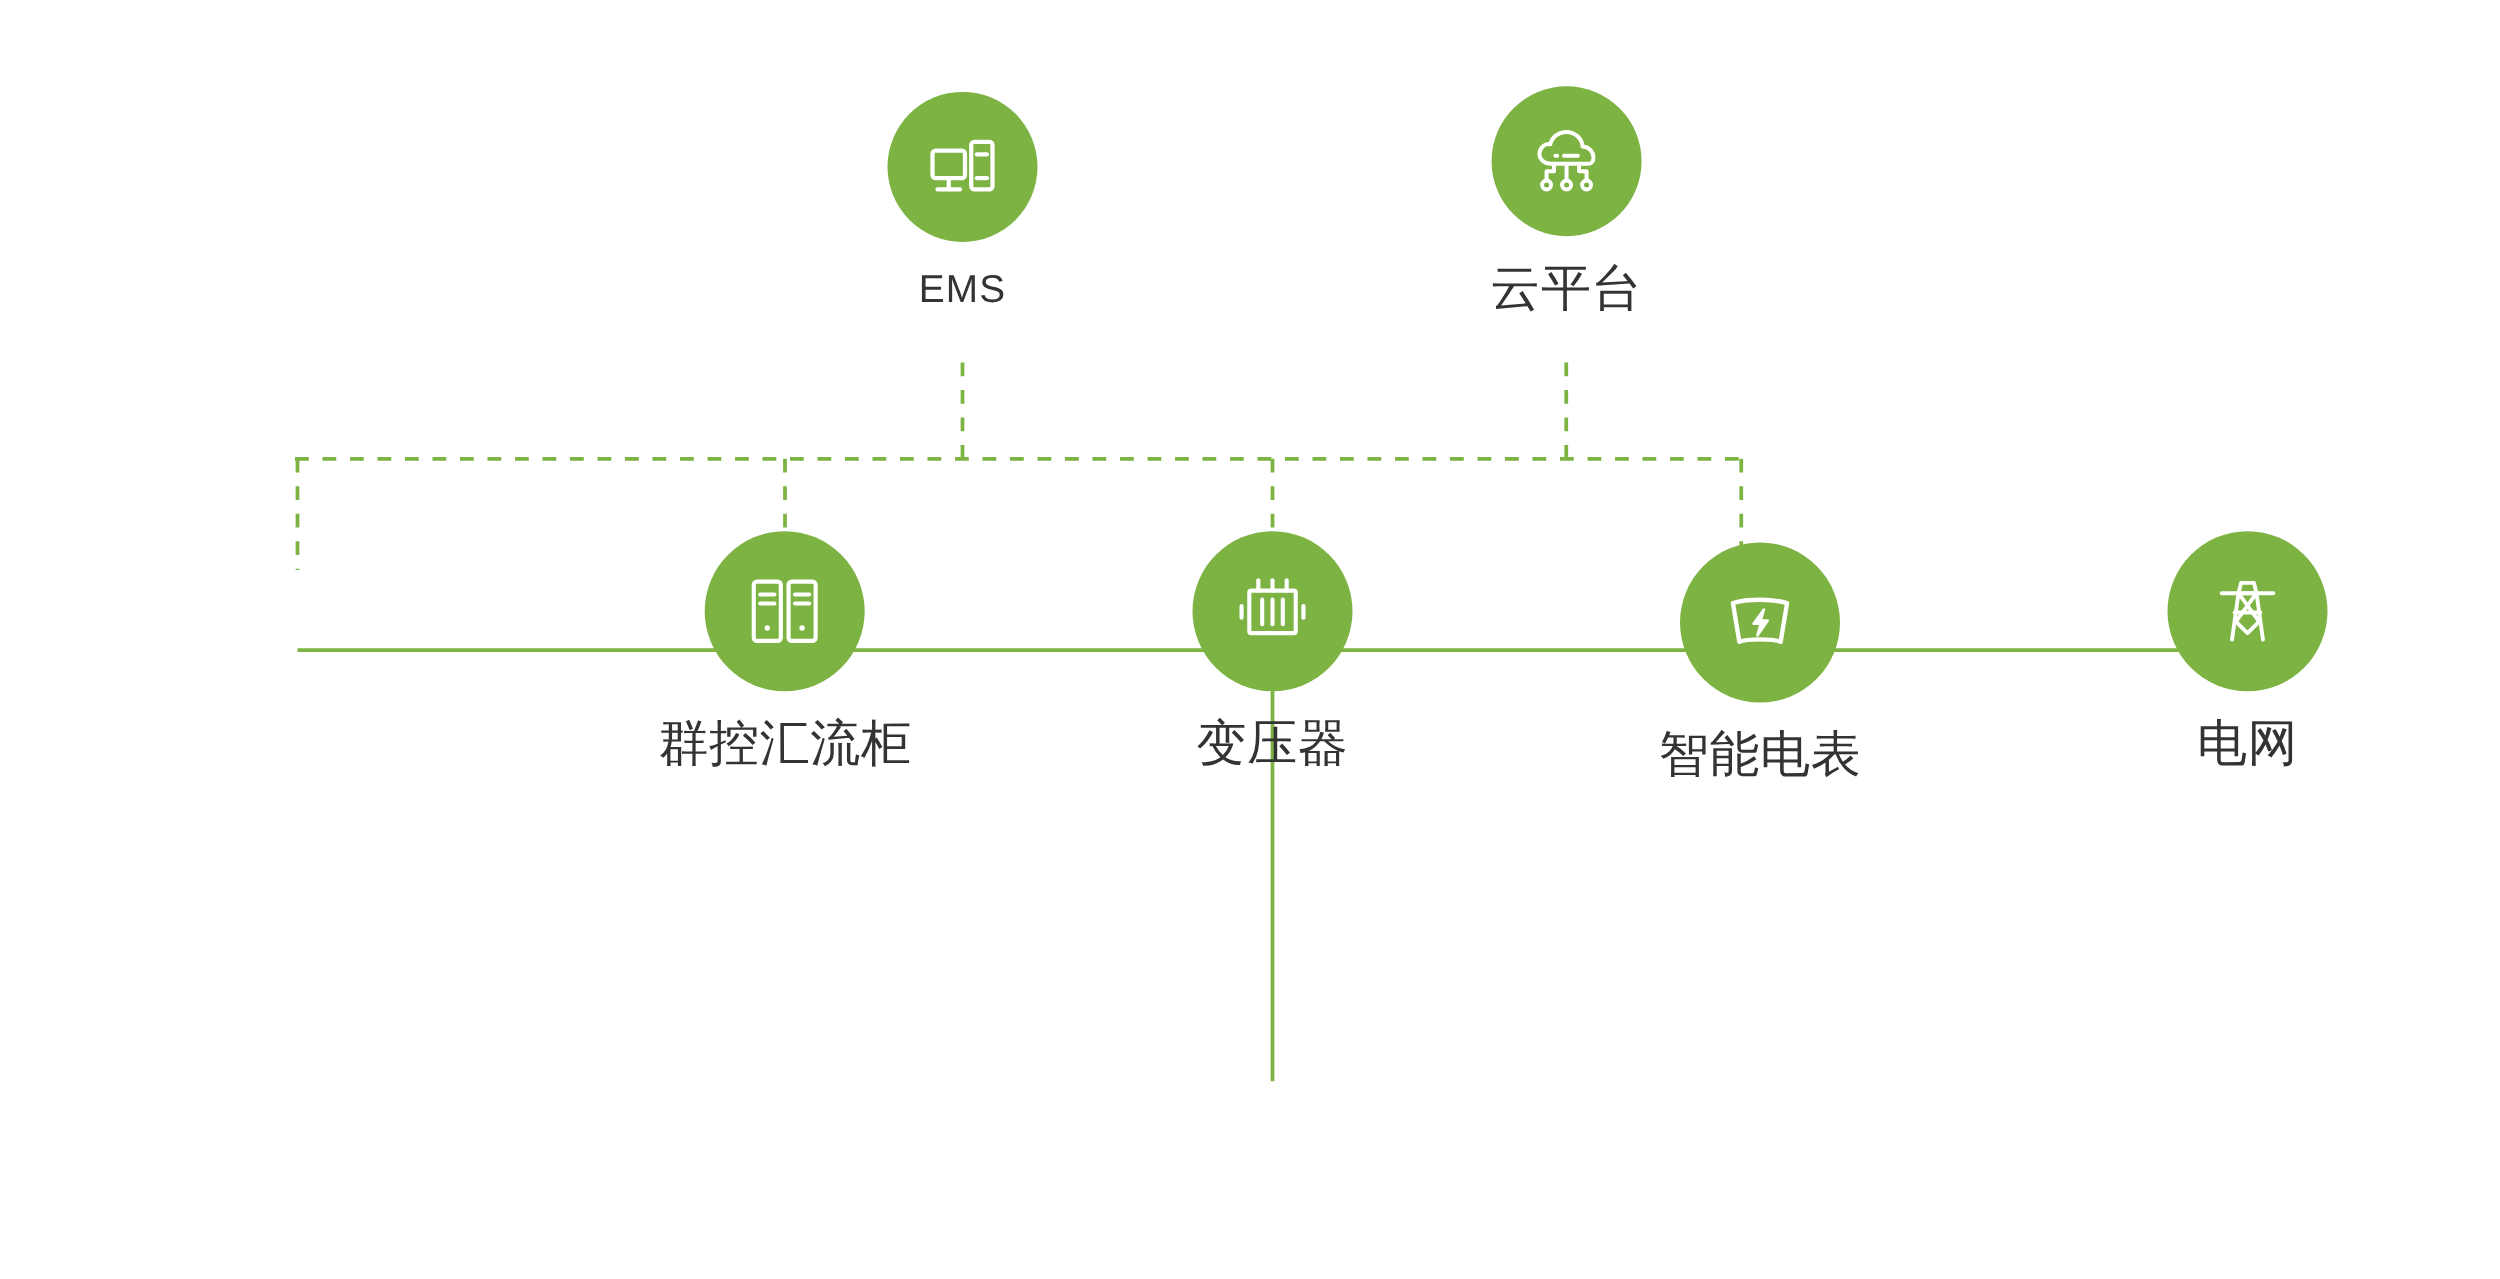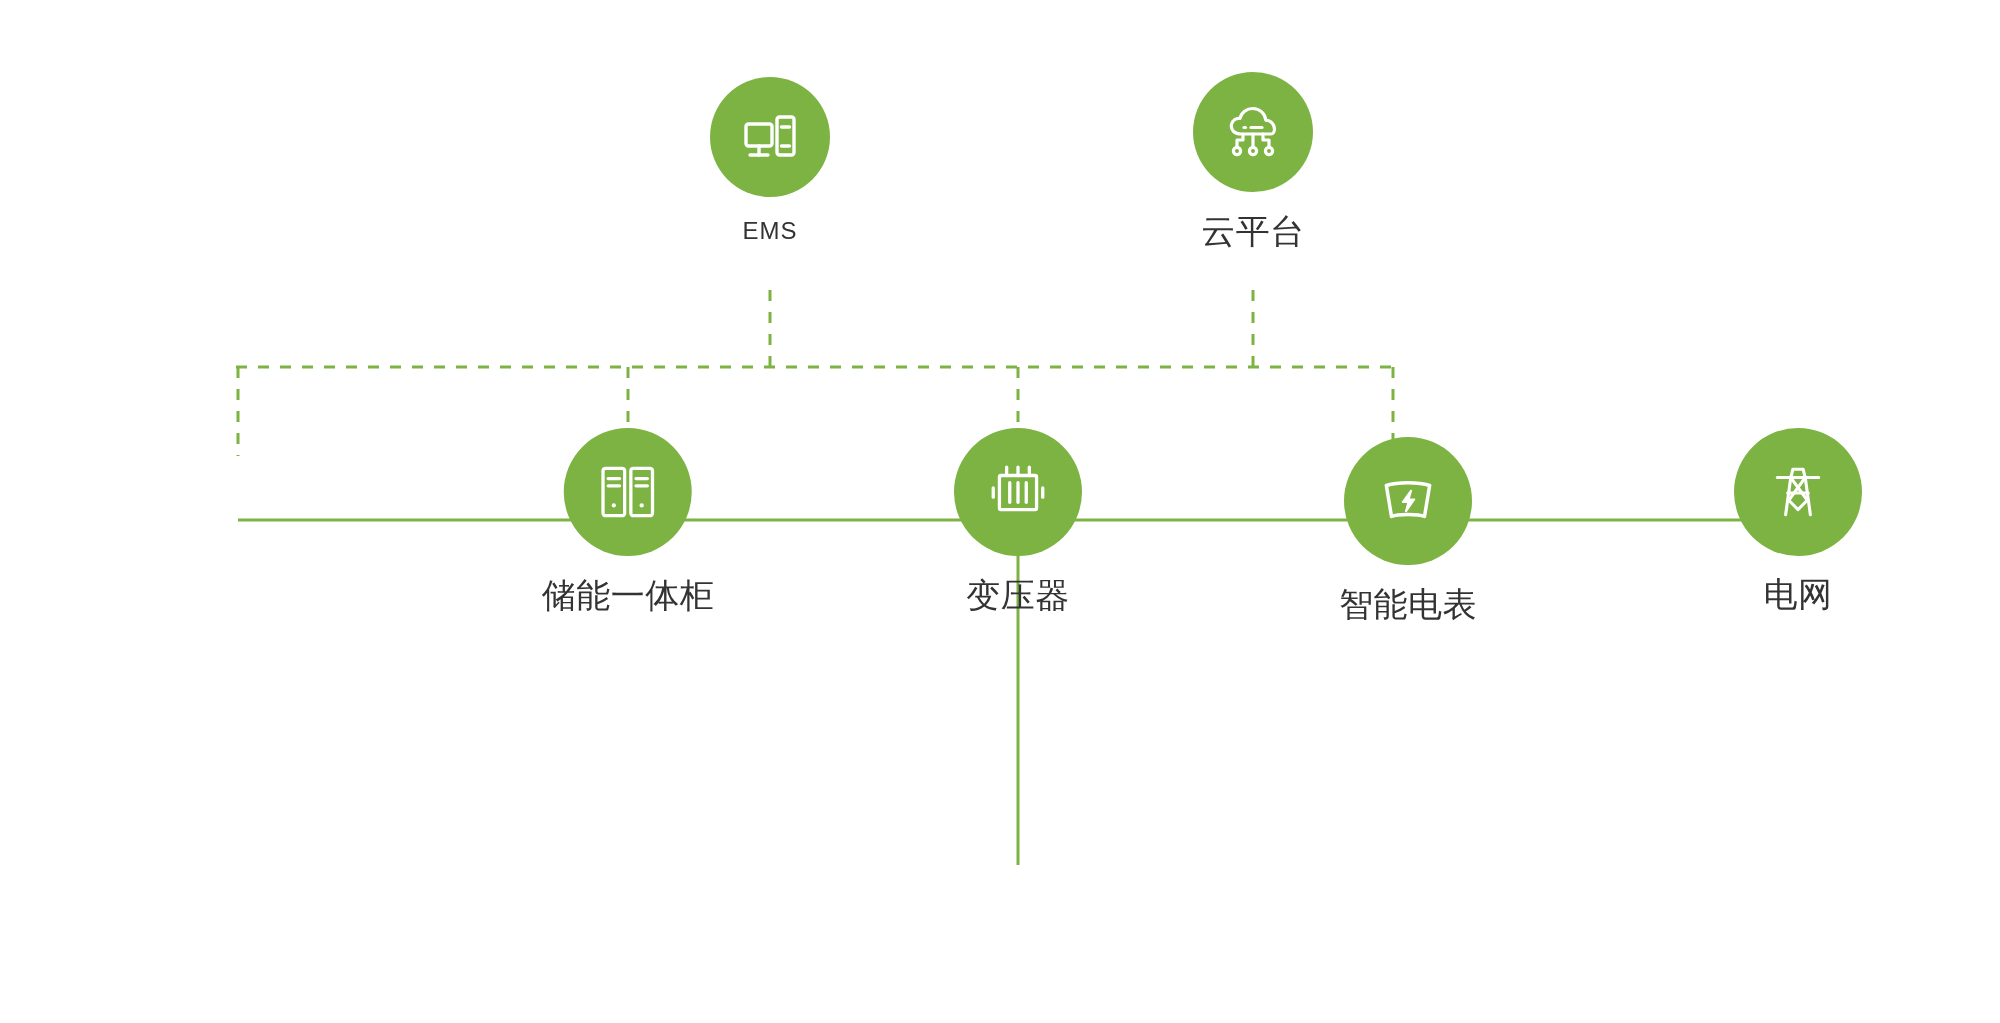--- a/index.html
+++ b/index.html
@@ -40,27 +40,27 @@
     display: flex;
     align-items: center;
     justify-content: center;
   }
   .node-circle svg {
     display: block;
   }
   .node-label {
     margin-top: 22px;
     color: #333333;
-    font-size: 34px;
+    font-size: 40px;
     line-height: 1;
     white-space: nowrap;
     letter-spacing: 0.5px;
   }
   .node-label.latin {
-    font-size: 24px;
+    font-size: 31px;
     letter-spacing: 1px;
   }
   .node.size-main > .node-circle { width: 128px; height: 128px; }
   .node.size-sat  > .node-circle { width: 120px; height: 120px; }
 </style>
 </head>
 <body>
 
 <div id="stage">
 
@@ -125,21 +125,21 @@
         <rect x="8" y="9" width="21" height="46" rx="2.5"></rect>
         <rect x="35" y="9" width="21" height="46" rx="2.5"></rect>
         <line x1="13" y1="19" x2="24" y2="19"></line>
         <line x1="13" y1="26" x2="24" y2="26"></line>
         <line x1="40" y1="19" x2="51" y2="19"></line>
         <line x1="40" y1="26" x2="51" y2="26"></line>
         <circle cx="18.5" cy="45" r="2.1" fill="#ffffff" stroke="none"></circle>
         <circle cx="45.5" cy="45" r="2.1" fill="#ffffff" stroke="none"></circle>
       </svg>
     </div>
-    <div class="node-label">储能一体柜</div>
+    <div class="node-label">群控汇流柜</div>
   </div>
 
   <div class="node size-main" style="left:1018px; top:520px;">
     <div class="node-circle">
       <svg width="66" height="66" viewBox="0 0 64 64" fill="none" stroke="#ffffff" stroke-width="3.2" stroke-linecap="round" stroke-linejoin="round">
         <rect x="14" y="16" width="36" height="33" rx="1.5"></rect>
         <line x1="21" y1="8" x2="21" y2="16"></line>
         <line x1="32" y1="8" x2="32" y2="16"></line>
         <line x1="43" y1="8" x2="43" y2="16"></line>
         <line x1="8" y1="28" x2="8" y2="37"></line>

